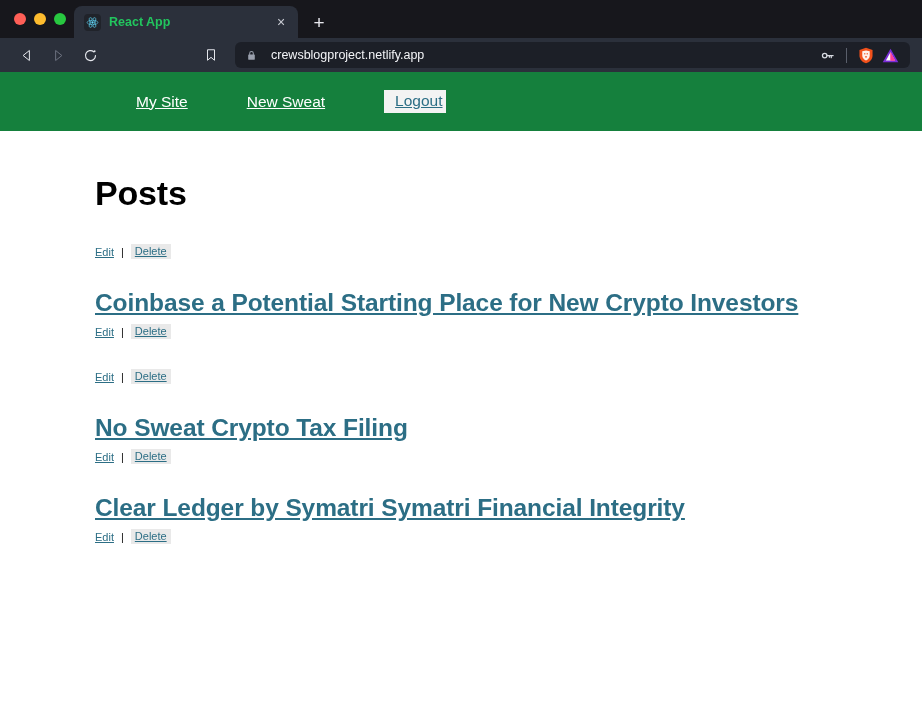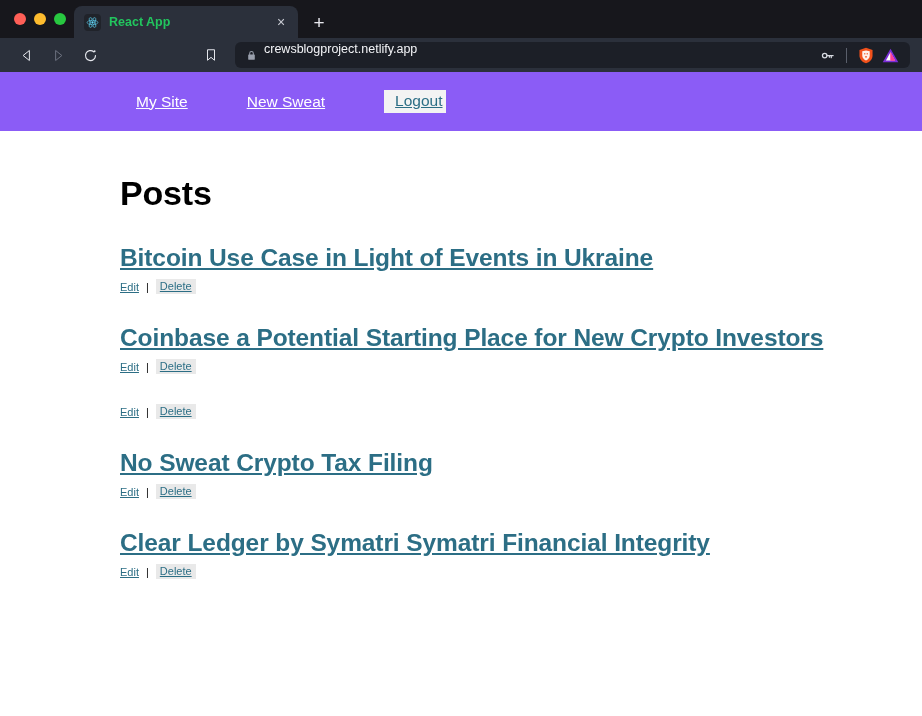--- a/index.html
+++ b/index.html
@@ -106,44 +106,45 @@
     display: flex; align-items: center; justify-content: center;
     color: #e6e8ee;
     margin-left: 92px;
   }
   .urlbar {
     flex: 1 1 auto;
     height: 26px;
     background: #1c1f27;
     border-radius: 6px;
     display: flex;
+    align-items: center;
     padding: 0 8px 0 11px;
     margin-left: 10px;
-    gap: 7px;
+    gap: 14px;
   }
   .lock-icon { color: #9aa0ad; display: flex; align-items: center; flex: 0 0 auto;}
   .url-text {
     color: #f3f4f7;
     font-size: 12.5px;
     flex: 1 1 auto;
     white-space: nowrap;
     overflow: hidden;
   }
   .url-actions { display: flex; align-items: center; gap: 0; flex: 0 0 auto; }
   .key-icon { width: 24px; display: flex; align-items: center; justify-content: center; color: #d7dae1;}
   .url-divider { width: 1px; height: 15px; background: #5a5f6b; margin: 0 7px; }
   .brave-shield, .brave-rewards {
     width: 24px; height: 22px;
     display: flex; align-items: center; justify-content: center;
   }
 
   
   .site-nav {
     height: 59px;
-    background: #8b5cf6;
+    background: #15803d;
     display: flex;
     align-items: center;
     padding-left: 136px;
     gap: 0;
   }
   .site-nav a {
     color: #ffffff;
     text-decoration: underline;
     font-size: 15.5px;
     margin-right: 59px;
@@ -153,21 +154,21 @@
     color: #2c6e85;
     background: #f3f3f3;
     text-decoration: underline;
     padding: 2px 3px 3px 11px;
     margin-right: 0;
   }
 
   
   .content {
     background: #ffffff;
-    padding: 0 0 0 120px;
+    padding: 0 0 0 95px;
     height: 528px;
   }
   .page-title {
     font-size: 34px;
     font-weight: bold;
     color: #000000;
     letter-spacing: -0.2px;
     padding-top: 43px;
     margin-bottom: 31px;
   }
@@ -298,21 +299,20 @@
 <nav class="site-nav">
   <a href="#">My Site</a>
   <a href="#">New Sweat</a>
   <a href="#" class="logout">Logout</a>
 </nav>
 
 <main class="content">
   <h1 class="page-title">Posts</h1>
 
   <div class="post-item">
-    <a href="#" class="post-title">Bitcoin Use Case in Light of Events in Ukraine</a>
     <div class="post-actions">
       <a href="#" class="edit-link">Edit</a>
       <span class="sep">|</span>
       <a href="#" class="delete-link">Delete</a>
     </div>
   </div>
 
   <div class="post-item">
     <a href="#" class="post-title">Coinbase a Potential Starting Place for New Crypto Investors</a>
     <div class="post-actions">

